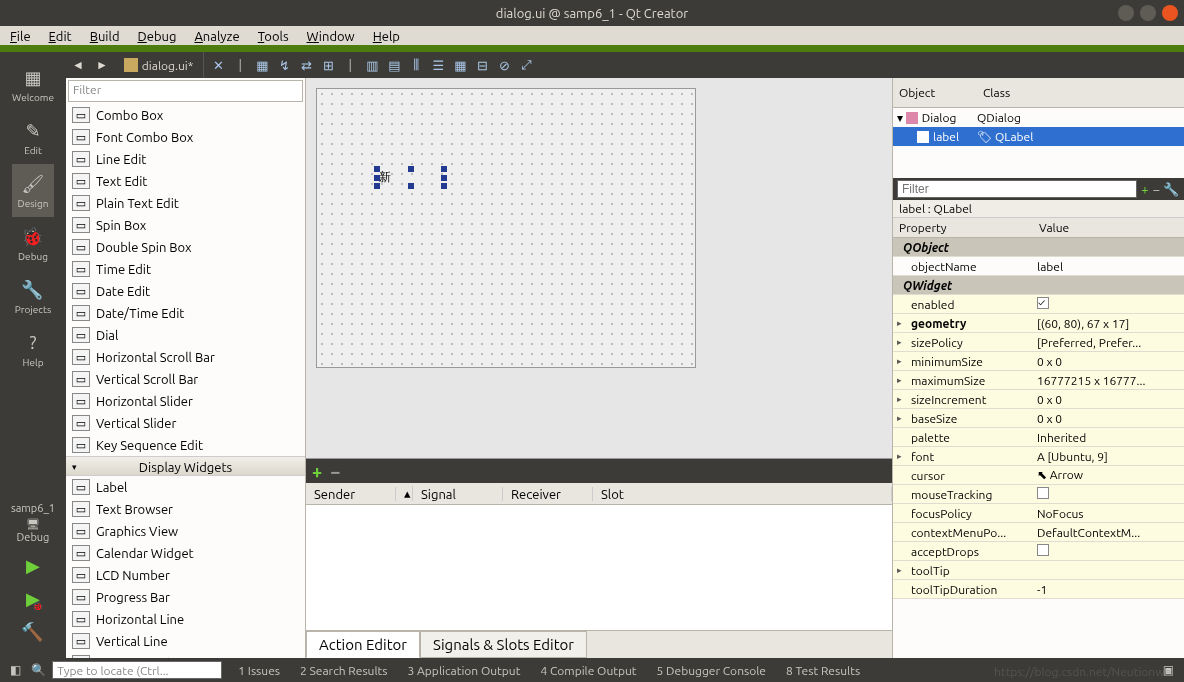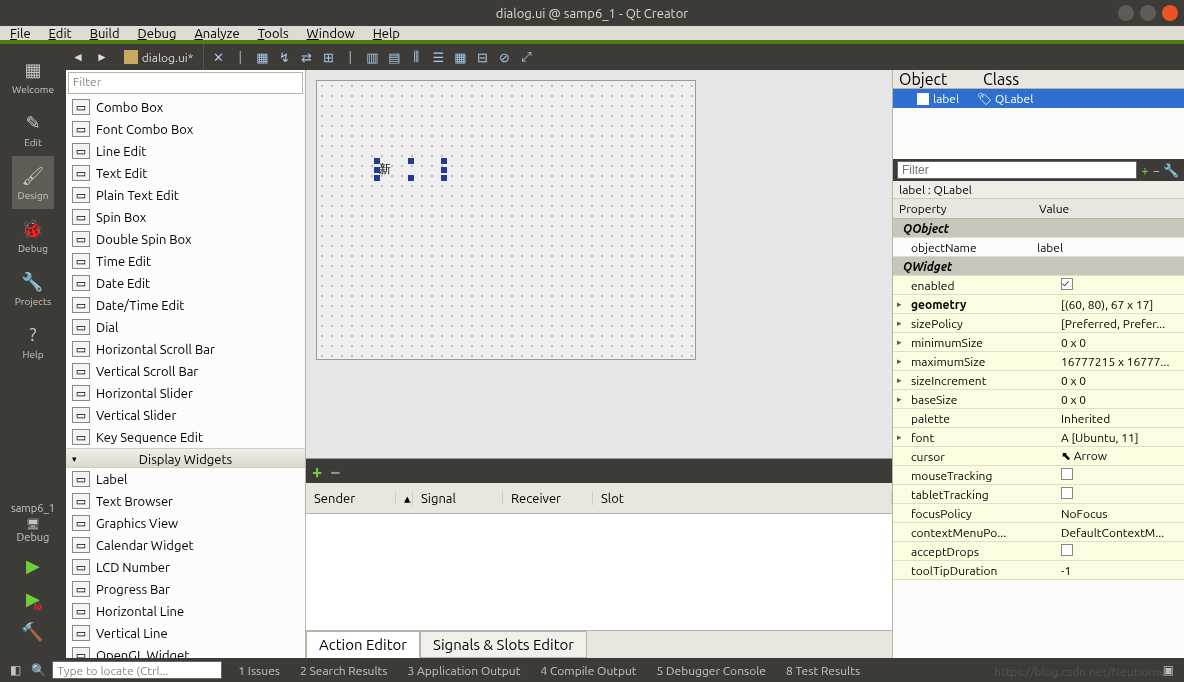--- a/index.html
+++ b/index.html
@@ -1,21 +1,21 @@
 <!DOCTYPE html>
 <html><head>
 <meta charset="utf-8">
 <style>
 * { box-sizing: border-box; margin: 0; padding: 0; }
 body { font-family: Ubuntu, "Segoe UI", sans-serif; font-size: 13px; width: 1184px; height: 682px; overflow: hidden; background: #f0f0f0; display: flex; flex-direction: column; }
 .titlebar { background: #3c3b37; color: #dfdbd2; height: 26px; display: flex; align-items: center; justify-content: center; position: relative; }
 .titlebar-buttons { position: absolute; right: 6px; display: flex; gap: 6px; }
 .tbtn { width: 16px; height: 16px; border-radius: 50%; display: inline-block; }
 .tbtn.min { background: #5e5c55; } .tbtn.max { background: #5e5c55; } .tbtn.close { background: #e95420; }
-.menubar { background: #dfdbd2; height: 18px; display: flex; align-items: center; border-bottom: 4px solid #4d7c0f; padding-left: 10px; }
+.menubar { background: #dfdbd2; height: 26px; display: flex; align-items: center; border-bottom: 7px solid #4d7c0f; padding-left: 10px; }
 .menubar span { margin-right: 18px; cursor: pointer; }
 .menubar u { text-decoration: underline; }
 .main { display: flex; flex: 1; overflow: hidden; }
 .leftbar { width: 66px; background: #3c3b37; color: #c8c6bf; display: flex; flex-direction: column; align-items: center; padding-top: 6px; }
 .mode { display: flex; flex-direction: column; align-items: center; width: 100%; padding: 8px 0; font-size: 10px; cursor: pointer; }
 .mode.active { background: #5e5c55; }
 .mode .micon { width: 22px; height: 22px; margin-bottom: 4px; display: flex; align-items: center; justify-content: center; font-size: 18px; }
 .leftbar .spacer { flex: 1; }
 .proj-sel { font-size: 11px; padding: 6px; text-align: center; }
 .run-icons { display: flex; flex-direction: column; align-items: center; padding-bottom: 10px; }
@@ -38,46 +38,46 @@
 .designarea { flex: 1; display: flex; flex-direction: column; background: #eee; }
 .canvas-wrap { flex: 1; background: #e6e6e6; position: relative; padding: 10px; overflow: hidden; }
 .canvas { width: 380px; height: 280px; background: #efefef; background-image: radial-gradient(#bbb 1px, transparent 1px); background-size: 10px 10px; border: 1px solid #999; position: relative; }
 .sel-label { position: absolute; left: 60px; top: 80px; width: 67px; height: 17px; display: flex; align-items: center; }
 .handle { width: 6px; height: 6px; background: #223a8f; position: absolute; }
 .sel-text { font-size: 12px; padding-left: 2px; }
 .sigpane { height: 200px; display: flex; flex-direction: column; background: #f2f0ea; border-top: 1px solid #999; }
 .sigtoolbar { background: #3c3b37; height: 24px; display: flex; align-items: center; padding: 0 6px; gap: 8px; }
 .sigtoolbar .plus { color: #6fcf3a; font-size: 18px; cursor: pointer; font-weight: bold; }
 .sigtoolbar .minus { color: #999; font-size: 18px; cursor: pointer; font-weight: bold; }
-.sigtable-head { display: flex; background: #e8e6de; border-bottom: 1px solid #b8b4a9; height: 31px; align-items: center; }
+.sigtable-head { display: flex; background: #e8e6de; border-bottom: 1px solid #b8b4a9; height: 22px; align-items: center; }
 .sigtable-head div { padding: 0 8px; border-right: 1px solid #ccc; }
 .sigtable-body { flex: 1; background: #fff; }
 .bottabs { display: flex; background: #e8e6de; border-top: 1px solid #b8b4a9; }
 .bottabs .bt { padding: 4px 12px; border: 1px solid #b8b4a9; background: #f2f0ea; cursor: pointer; font-size: 15px; }
 .bottabs .bt.active { background: #fff; border-bottom: 1px solid #fff; }
 .rightpane { width: 292px; display: flex; flex-direction: column; border-left: 1px solid #b8b4a9; background: #fdfcfa; }
-.obj-head { display: flex; background: #e8e6de; border-bottom: 1px solid #b8b4a9; height: 19px; align-items: center; font-size: 16px; }
+.obj-head { display: flex; background: #e8e6de; border-bottom: 1px solid #b8b4a9; height: 30px; align-items: center; font-size: 12px; }
 .obj-head div { padding: 0 6px; }
 .obj-tree { height: 70px; overflow: hidden; font-size: 12px; }
 .obj-row { display: flex; height: 19px; align-items: center; }
 .obj-row.sel { background: #2f6fd0; color: #fff; }
 .obj-row .on { width: 84px; padding-left: 4px; }
 .obj-toolbar { background: #3c3b37; height: 22px; display: flex; align-items: center; padding: 0 4px; }
 .obj-toolbar input { flex: 1; background: #fff; border: 1px solid #666; height: 18px; padding: 0 4px; font-size: 12px; }
 .obj-toolbar .obtn { color: #6fcf3a; margin-left: 4px; cursor: pointer; }
 .proplabel { background: #efede5; padding: 2px 6px; border-bottom: 1px solid #ccc; font-size: 12px; }
 .prop-head { display: flex; background: #e8e6de; height: 20px; align-items: center; border-bottom: 1px solid #b8b4a9; font-size: 12px; }
 .prop-head div { padding: 0 6px; }
 .proplist { flex: 1; overflow-y: auto; font-size: 12px; }
 .prow { display: flex; height: 19px; align-items: center; border-bottom: 1px solid #e0ddd0; }
 .prow .pk { width: 140px; padding-left: 18px; overflow: hidden; white-space: nowrap; text-overflow: ellipsis; }
 .prow .pv { flex: 1; padding-left: 4px; overflow: hidden; white-space: nowrap; text-overflow: ellipsis; }
 .prow.grp { background: #c9c5b8; font-weight: bold; }
 .prow.grp .pk { padding-left: 10px; font-style: italic; }
-.prow.y { background: #fdfce0; gap: 24px; }
+.prow.y { background: #fdfce0; }
 .prow.expand::before { content: "▸"; position: absolute; margin-left: 4px; font-size: 9px; color: #555; }
 .prow { position: relative; }
 .prow.bold .pk { font-weight: bold; }
 .cb { width: 12px; height: 12px; border: 1px solid #888; background: #fff; display: inline-block; }
 .cb.chk::after { content: "✓"; font-size: 10px; position: relative; top: -3px; }
 .statusbar { background: #3c3b37; color: #c8c6bf; height: 24px; display: flex; align-items: center; font-size: 12px; }
 .statusbar .sbtn { padding: 0 10px; cursor: pointer; }
 .statusbar .locator { background: #fff; color: #888; height: 18px; width: 170px; margin: 0 6px; padding: 0 4px; display: inline-flex; align-items: center; border: 1px solid #666; }
 .watermark { position: absolute; right: 10px; bottom: 4px; color: rgba(120,120,120,0.4); font-size: 12px; pointer-events: none; }
 </style>
@@ -318,20 +318,24 @@
           </div>
         </div>
       </div>
 
       <div class="rightpane">
         <div class="obj-head">
           <div style="width:84px">Object</div>
           <div style="flex:1">Class</div>
         </div>
         <div class="obj-tree" id="objtree">
+            <div class="obj-row">
+              <div class="on" style="padding-left:4px">▾ <span style="display:inline-block;width:12px;height:12px;background:#d8a;margin-right:4px;vertical-align:middle"></span>Dialog</div>
+              <div style="flex:1">QDialog</div>
+            </div>
             <div class="obj-row sel">
               <div class="on" style="padding-left:24px"><span style="display:inline-block;width:12px;height:12px;background:#fff;margin-right:4px;vertical-align:middle"></span>label</div>
               <div style="flex:1">🏷 QLabel</div>
             </div>
           </div>
         <div class="obj-toolbar">
           <input placeholder="Filter" style="">
           <span class="obtn">+</span>
           <span style="color:#ccc;margin-left:4px">−</span>
           <span style="color:#ccc;margin-left:4px">🔧</span>
@@ -381,45 +385,45 @@
             <div class="prow y expand">
               <div class="pk">baseSize</div>
               <div class="pv">0 x 0</div>
             </div>
             <div class="prow y">
               <div class="pk">palette</div>
               <div class="pv">Inherited</div>
             </div>
             <div class="prow y expand">
               <div class="pk">font</div>
-              <div class="pv">A  [Ubuntu, 11]</div>
+              <div class="pv">A  [Ubuntu, 9]</div>
             </div>
             <div class="prow y">
               <div class="pk">cursor</div>
               <div class="pv">⬉  Arrow</div>
             </div>
             <div class="prow y">
               <div class="pk">mouseTracking</div>
               <div class="pv"><span class="cb"></span></div>
             </div>
             <div class="prow y">
-              <div class="pk">tabletTracking</div>
-              <div class="pv"><span class="cb"></span></div>
-            </div>
-            <div class="prow y">
               <div class="pk">focusPolicy</div>
               <div class="pv">NoFocus</div>
             </div>
             <div class="prow y">
               <div class="pk">contextMenuPo...</div>
               <div class="pv">DefaultContextM...</div>
             </div>
             <div class="prow y">
               <div class="pk">acceptDrops</div>
               <div class="pv"><span class="cb"></span></div>
+            </div>
+            <div class="prow y expand">
+              <div class="pk">toolTip</div>
+              <div class="pv"></div>
             </div>
             <div class="prow y">
               <div class="pk">toolTipDuration</div>
               <div class="pv">-1</div>
             </div>
           </div>
       </div>
     </div>
   </div>
 </div>

